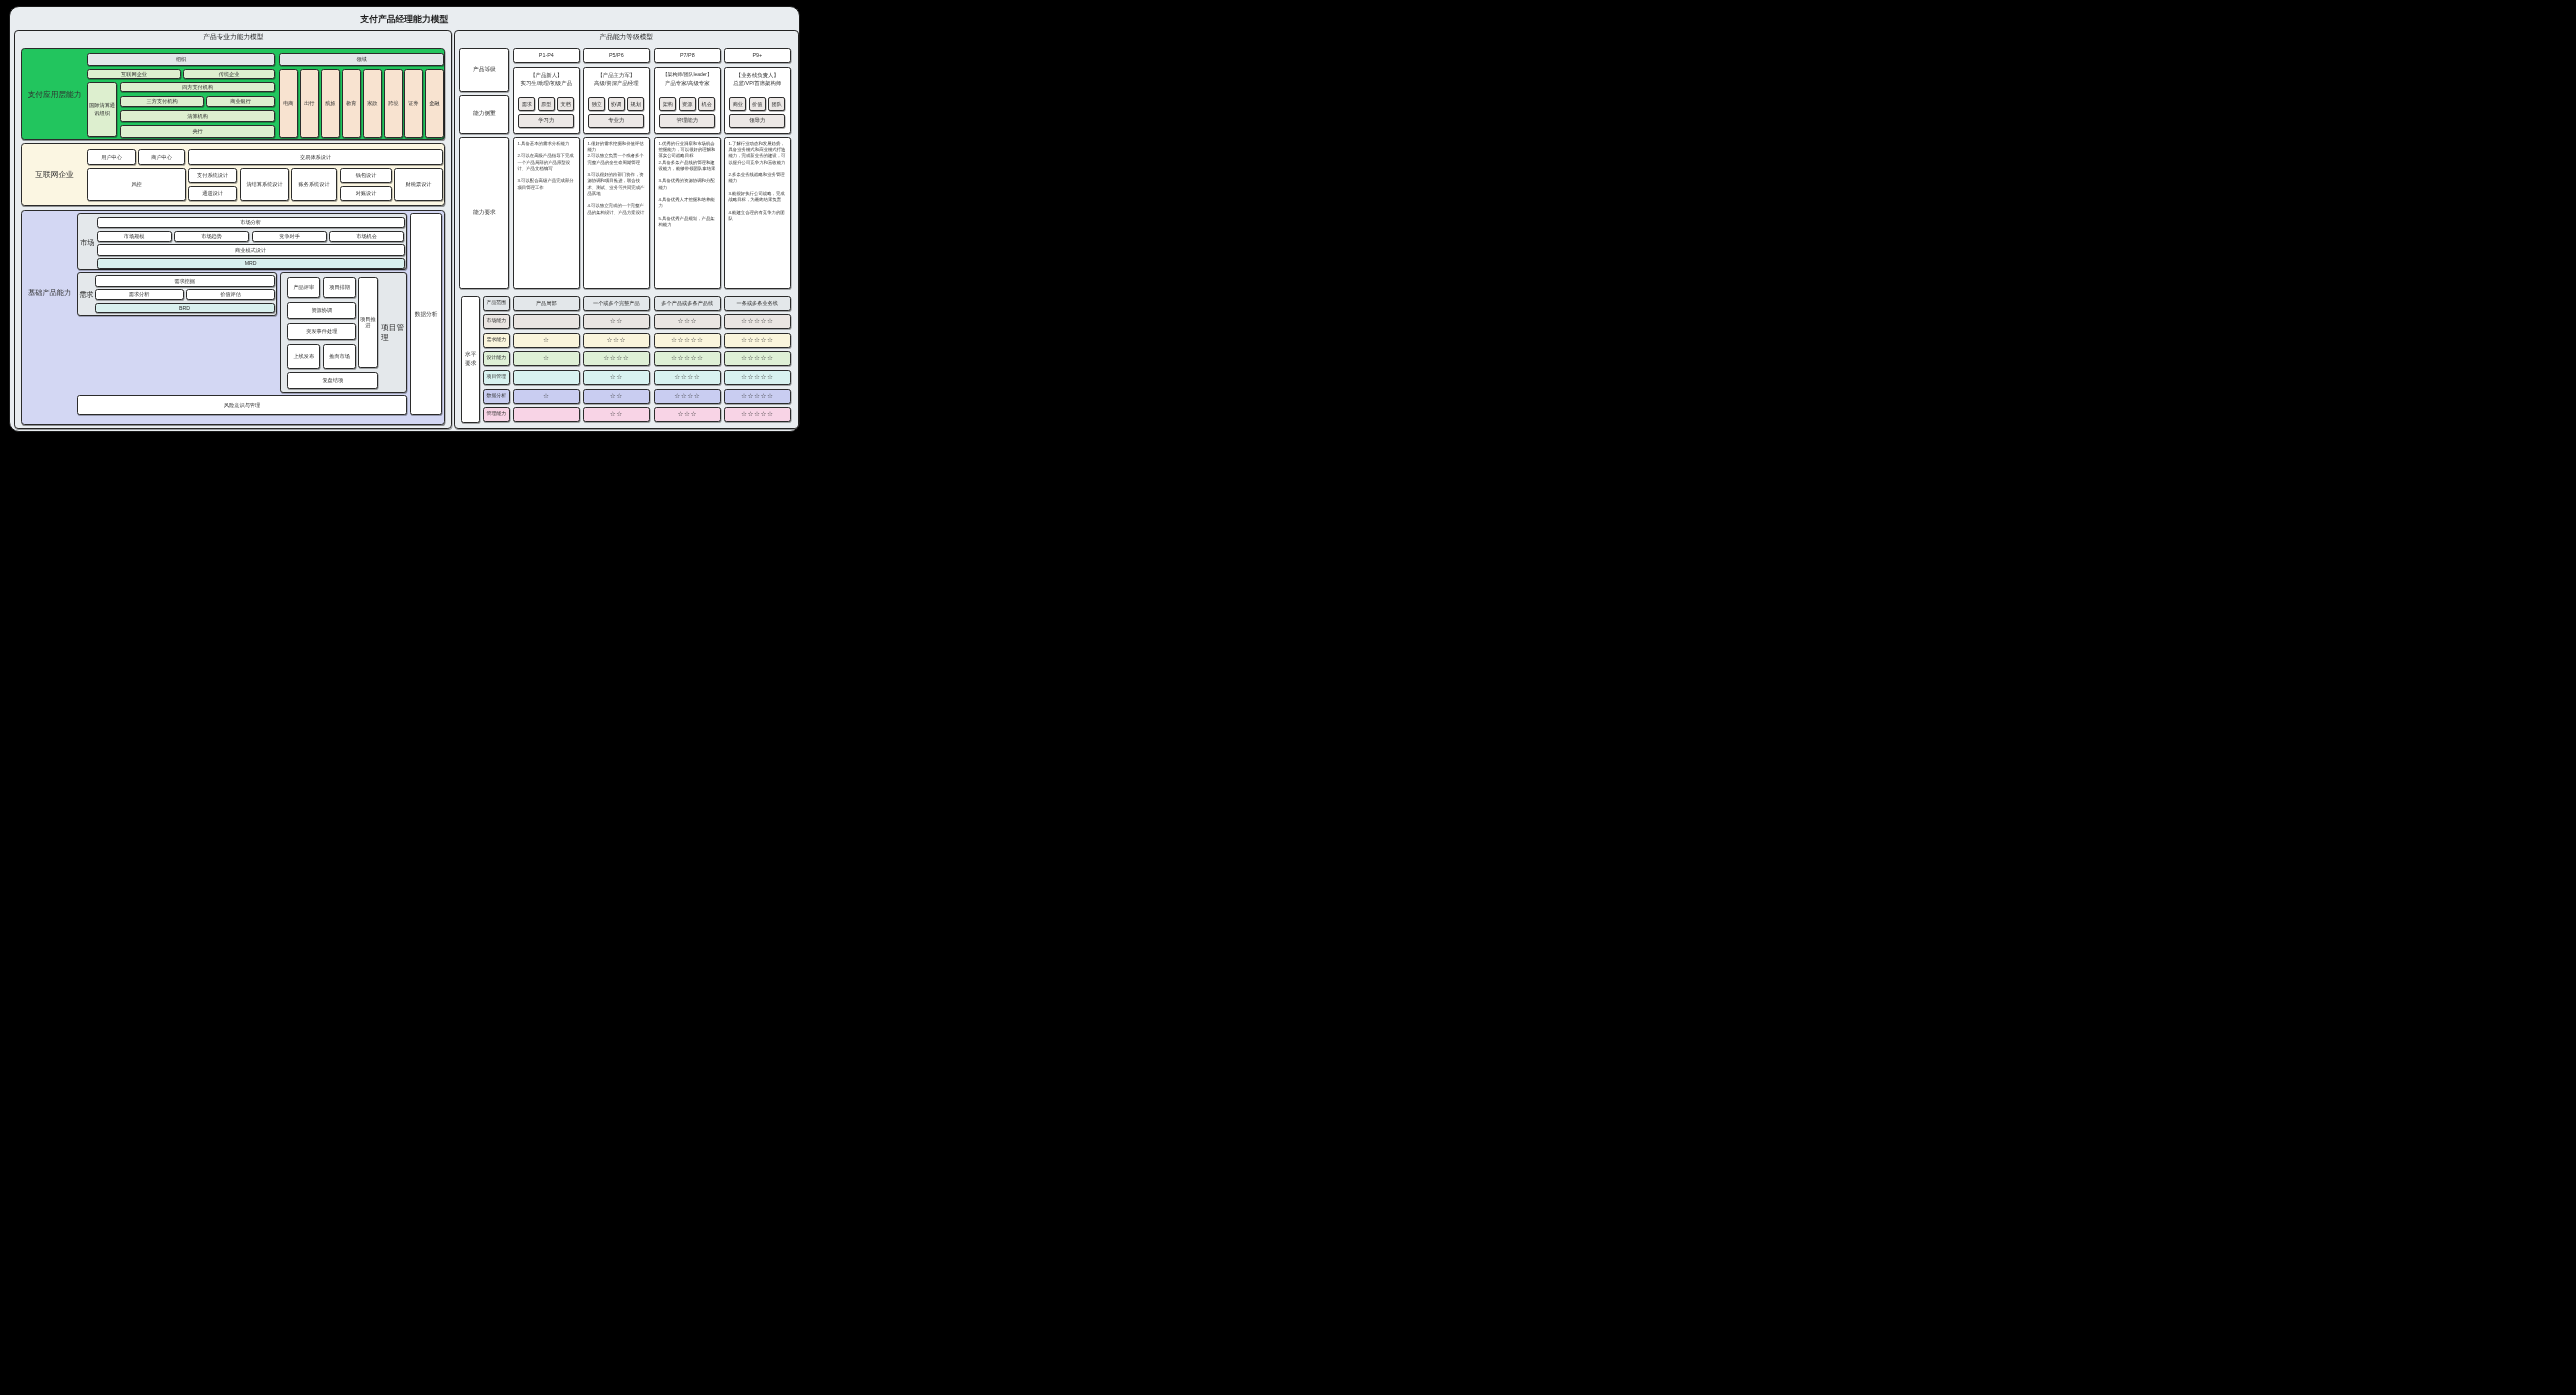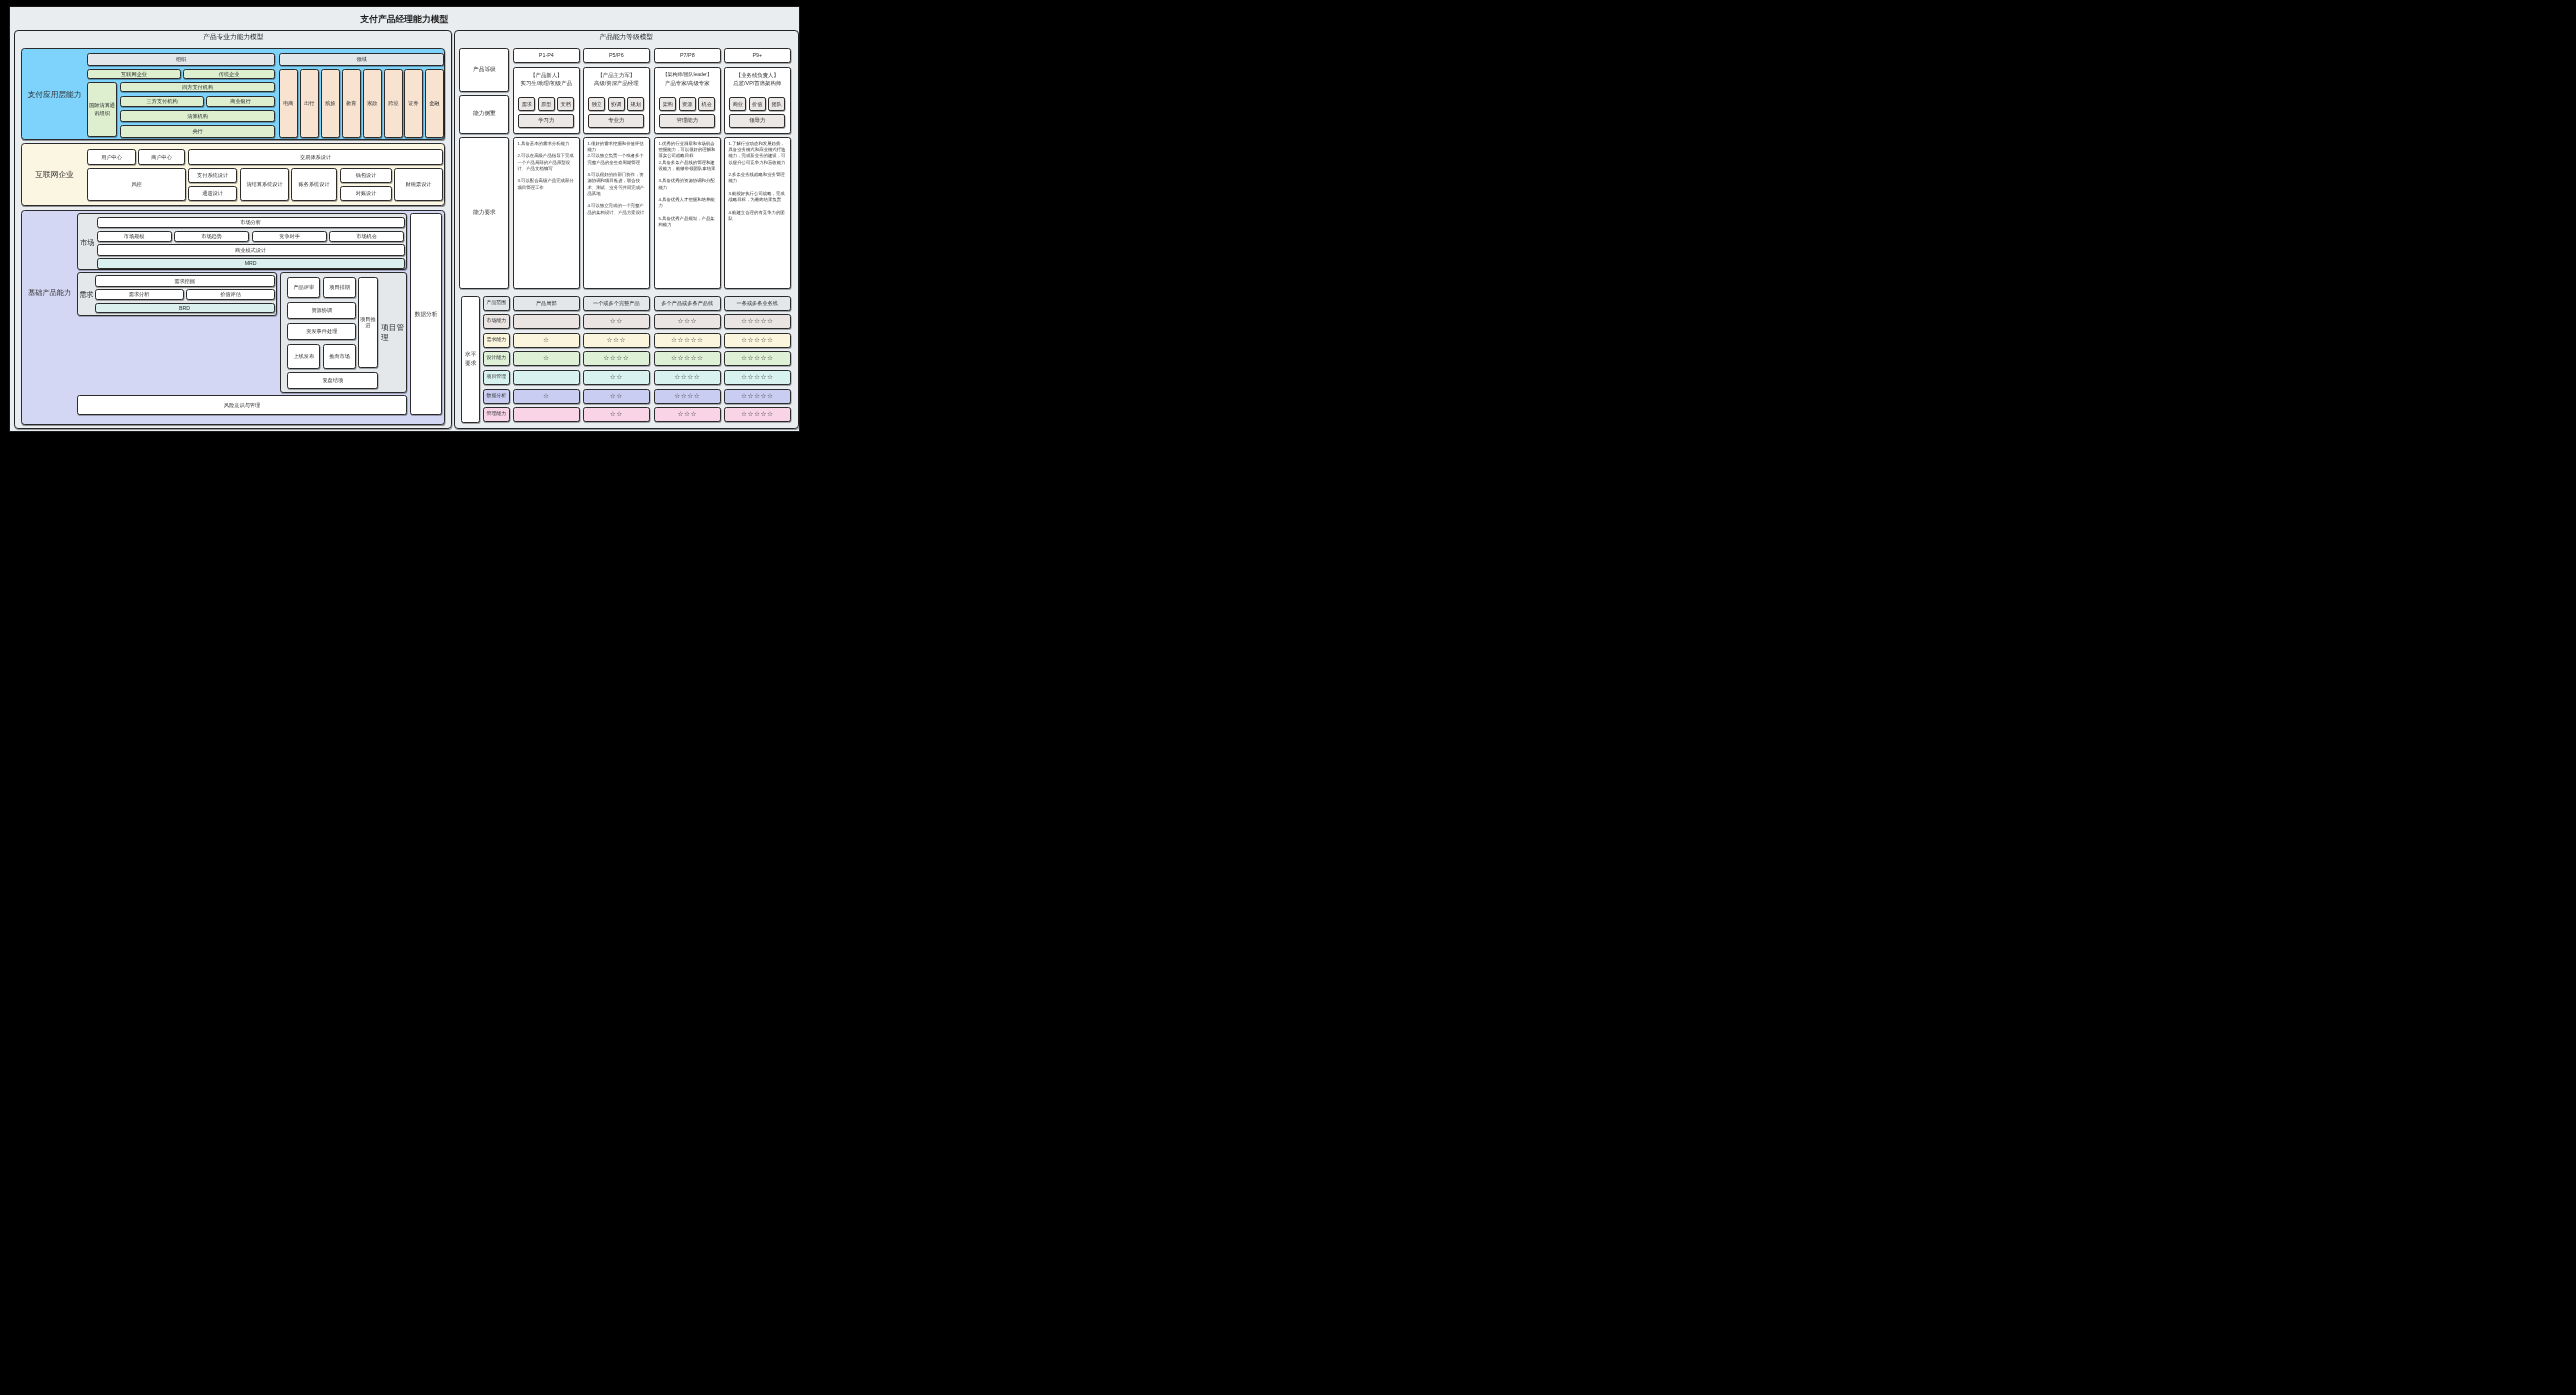--- a/index.html
+++ b/index.html
@@ -1,36 +1,36 @@
 <!DOCTYPE html>
 <html style="font-size:8.2px"><head>
 <meta charset="utf-8">
 <style>
   html,body{margin:0;padding:0;background:#000;}
   .canvas{position:relative;width:808px;height:436px;background:#000;overflow:hidden;
           font-family:"Liberation Sans","DejaVu Sans",sans-serif;color:#2f2f2f;}
   .frame{position:absolute;left:8.8px;top:5.7px;width:789px;height:424px;background:#e9edf0;
-         border:1px solid #1a1a1a;border-radius:0;}
+         border:1px solid #1a1a1a;border-radius:10px;}
   .main-title{position:absolute;left:0;right:0;top:7.2px;text-align:center;font-size:8.8px;
               font-weight:bold;color:#1a1a1a;}
   .panel{position:absolute;border:0.8px solid #222;border-radius:4.1px;box-shadow:0.5px 1px 0 rgba(0,0,0,0.35);}
   .panel-title{position:absolute;left:0;right:0;top:2.6px;text-align:center;font-size:6.7px;color:#222;}
   .section{position:absolute;border:0.7px solid #2b2b2b;border-radius:3.6px;box-shadow:0.5px 1px 0 rgba(0,0,0,0.4);box-sizing:border-box;}
   .group{position:absolute;border:0.6px solid #2b2b2b;border-radius:3.1px;background:#e4e8eb;
          box-shadow:0.5px 0.8px 0 rgba(0,0,0,0.35);box-sizing:border-box;}
   .box{position:absolute;border:0.5px solid #2b2b2b;border-radius:2.6px;box-shadow:0.5px 0.8px 0 rgba(0,0,0,0.4);
        display:flex;align-items:center;justify-content:center;text-align:center;
        font-size:5.2px;line-height:1.3;box-sizing:border-box;padding:0.5px 1px;}
   .white{background:#fff}.green{background:#ddefcf}.peach{background:#f8e3d0}
   .grey{background:#e3e7ea}.cyan{background:#d9f0ee}.badge{background:#ece8e6;border-radius:2.1px;}
   .sec-label{position:absolute;display:flex;align-items:center;justify-content:center;
              font-size:7.7px;color:#2f2f2f;text-align:center;}
   .grp-label{position:absolute;display:flex;align-items:center;justify-content:center;
              font-size:7.2px;color:#2f2f2f;word-break:break-all;line-height:1.35;}
-  .sec-a{background:#7dd3fc}.sec-b{background:#fbf6e2}.sec-c{background:#d3d7f3}
+  .sec-a{background:#22c55e}.sec-b{background:#fbf6e2}.sec-c{background:#d3d7f3}
   .vwrap{word-break:break-all;}
   .req-box{align-items:flex-start;justify-content:flex-start;text-align:left;
            font-size:4.4px;line-height:1.42;white-space:pre-line;padding:3.1px 3.6px;}
   .role-box{flex-direction:column;justify-content:flex-start;}
   .role-title{font-size:5.4px;margin-top:4.1px;}
   .role-sub{font-size:5.4px;margin-top:1px;}
   .badge-row{position:absolute;left:4.6px;right:4.6px;top:29px;height:14.4px;display:flex;gap:2.6px;}
   .badge-row .box{position:relative;flex:1;height:100%;font-size:5.2px;}
   .focus-badge{left:4.6px;right:4.6px;top:46px;height:14px;font-size:5.4px;width:auto;}
   .m-scope{background:#e3e7ea}.m-market{background:#eae5e2}.m-req{background:#faf5dc}

